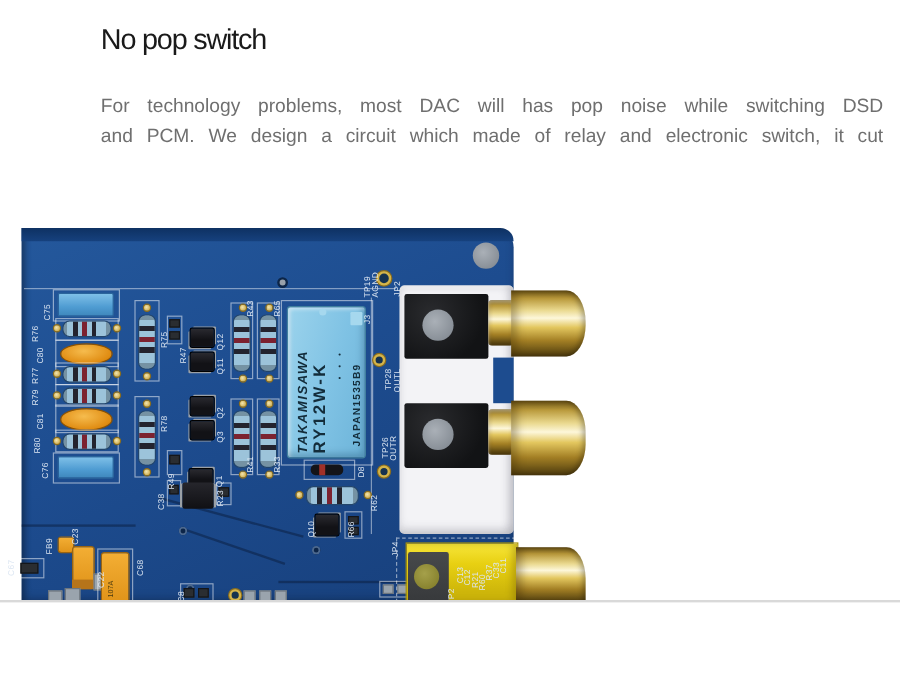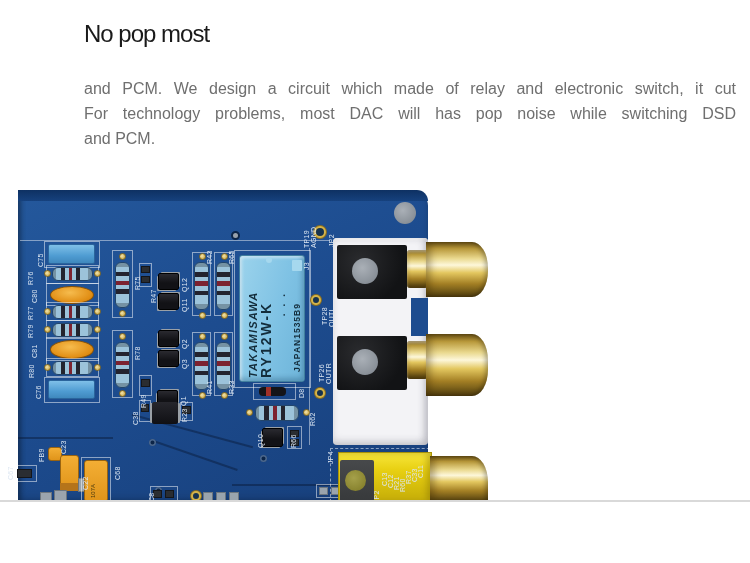--- a/index.html
+++ b/index.html
@@ -85,26 +85,25 @@
             box-shadow:inset -4px 0 6px rgba(90,70,0,.3); }
   .yopening { background:linear-gradient(#47494b,#37393b); border-radius:2px; }
   .ycircle { border-radius:50%; background:radial-gradient(circle at 42% 38%, #a5a04a, #87822e 75%); }
   .diode { background:#141418; border-radius:4px; }
 </style>
 </head>
 <body>
 
 <div class="page">
 
-  <h1 class="heading">No pop most</h1>
+  <h1 class="heading">No pop switch</h1>
 
   <div class="para">
+    <div class="pline just">For technology problems, most DAC will has pop noise while switching DSD</div>
     <div class="pline just">and PCM. We design a circuit which made of relay and electronic switch, it cut</div>
-    <div class="pline just">For technology problems, most DAC will has pop noise while switching DSD</div>
-    <div class="pline">and PCM.</div>
   </div>
 
   <figure class="photo">
 
     <div class="abs board"></div>
     <div class="abs board-edge"></div>
 
     <div class="abs trace" style="left:18px;top:251px;width:95px;"></div>
     <div class="abs trace" style="left:130px;top:244px;width:125px;transform:rotate(15deg);"></div>
     <div class="abs trace" style="left:148px;top:268px;width:92px;transform:rotate(19deg);"></div>

